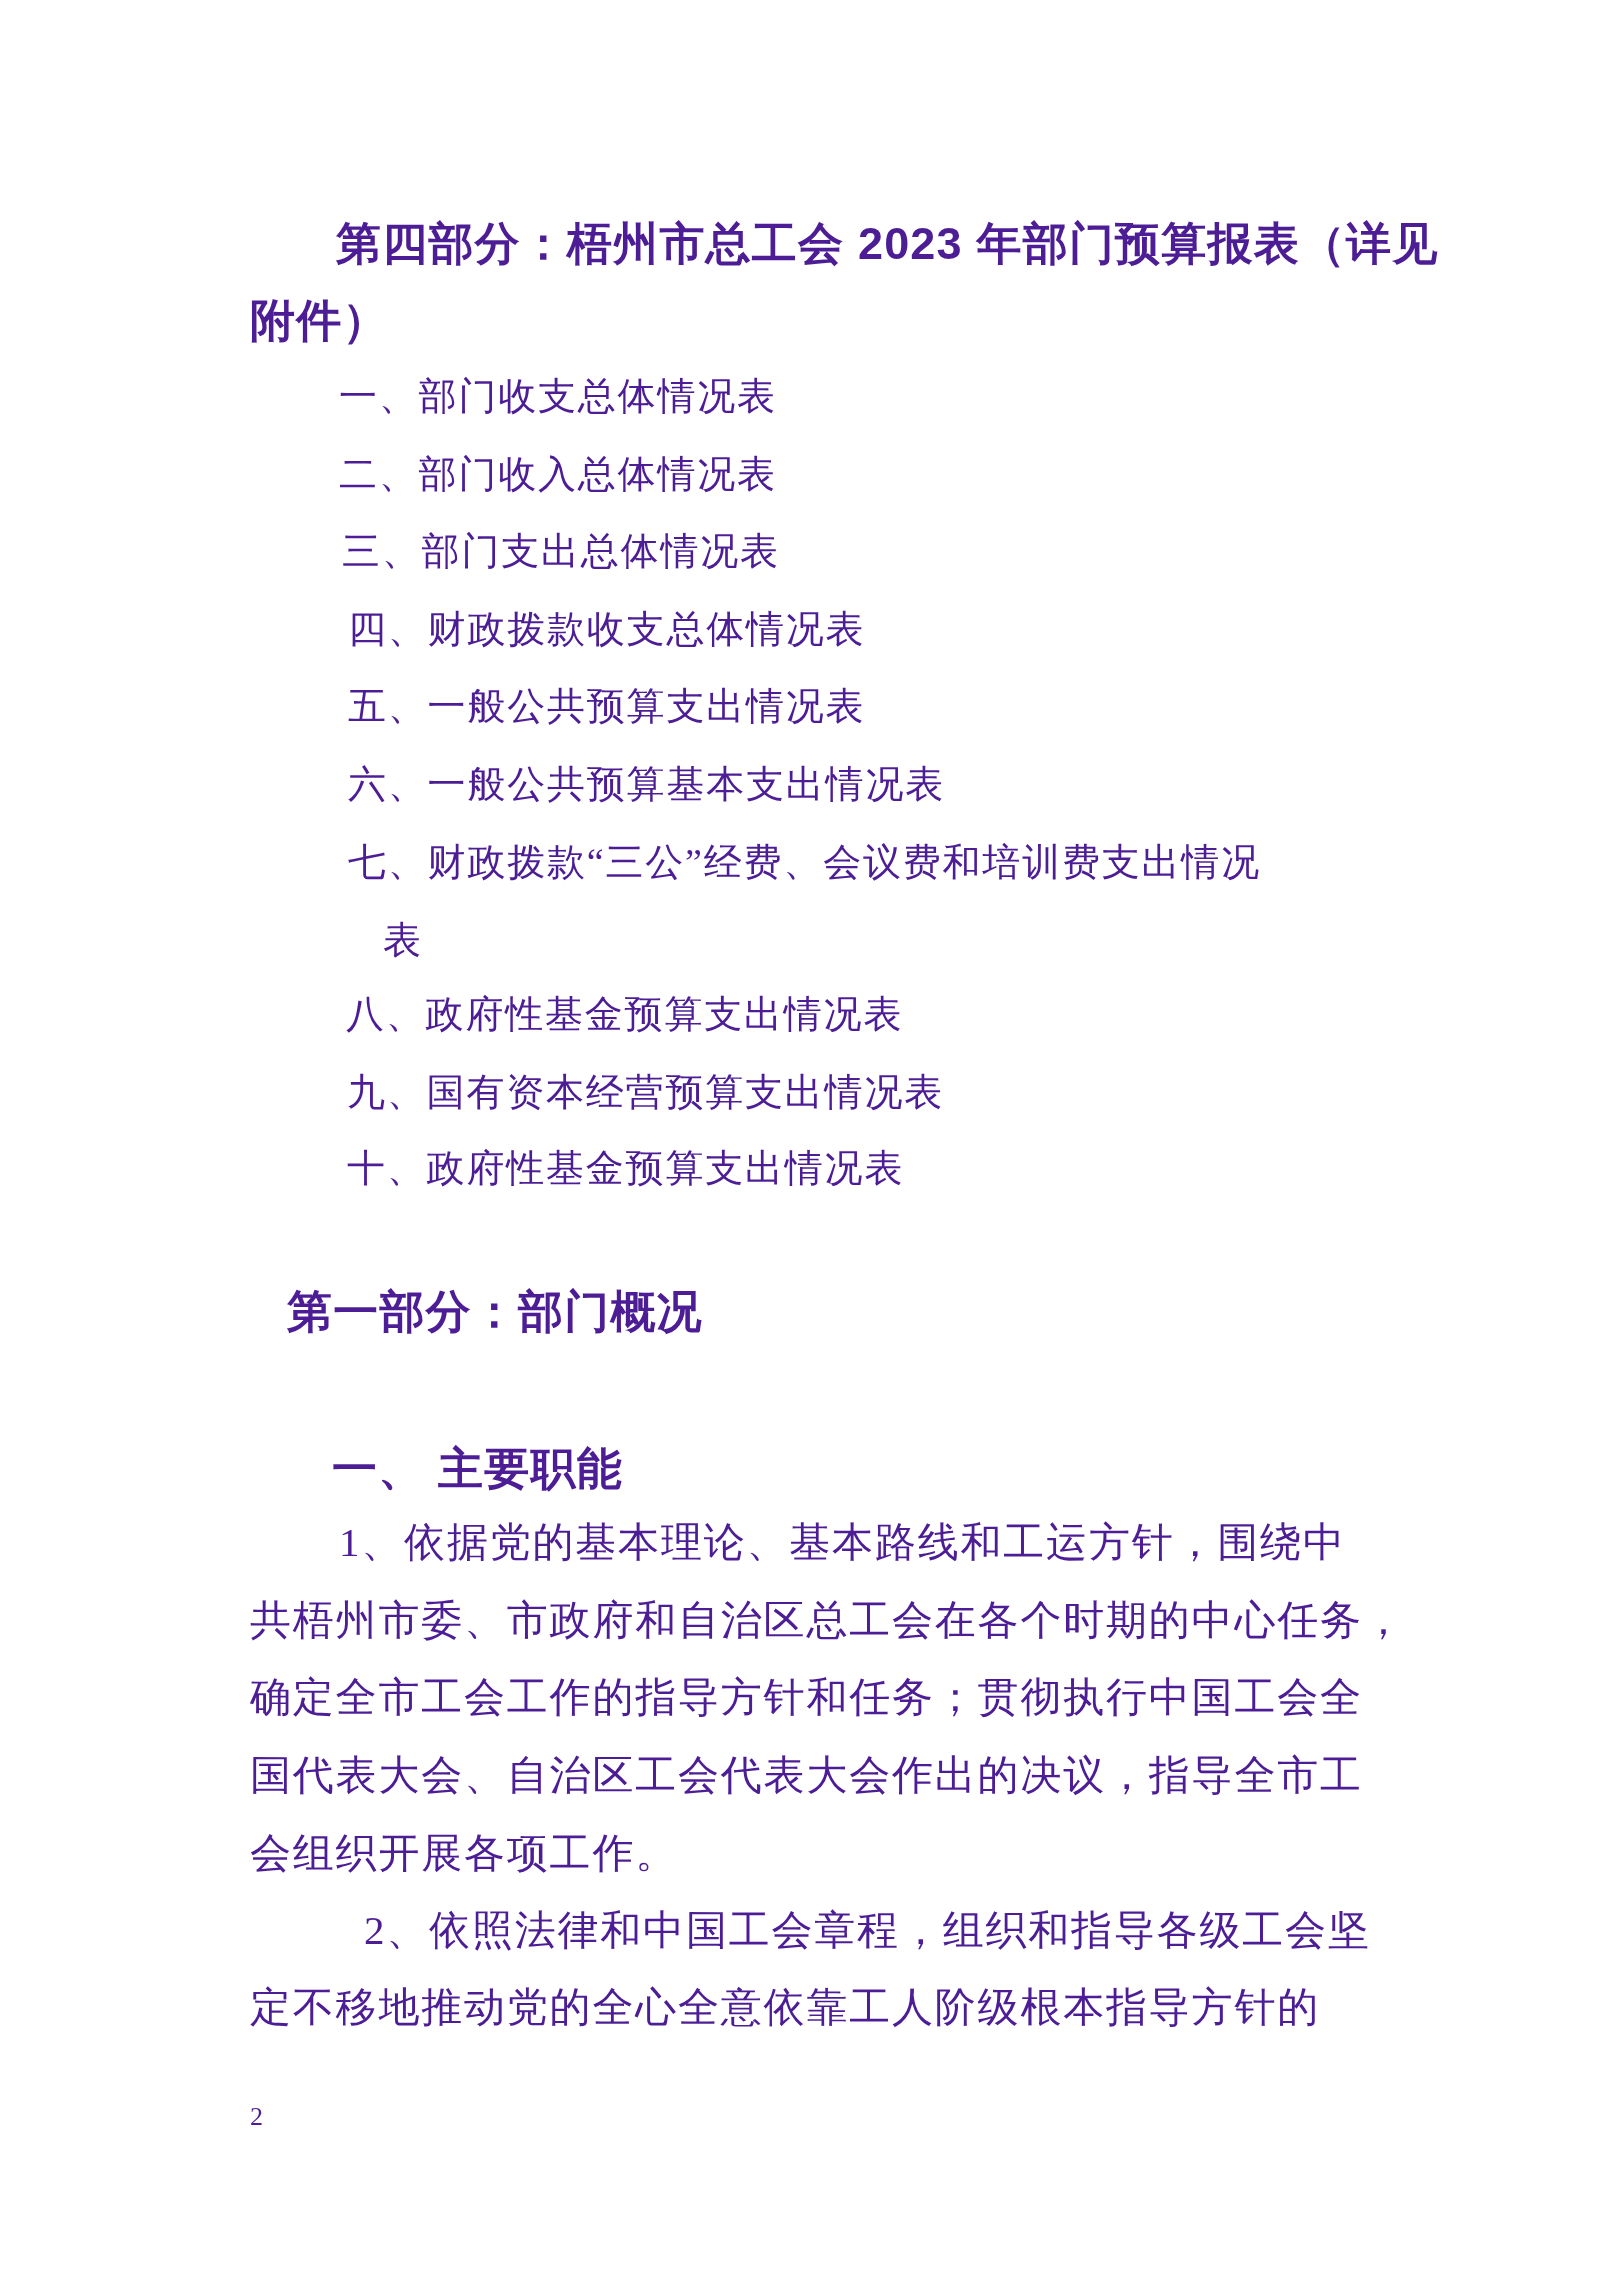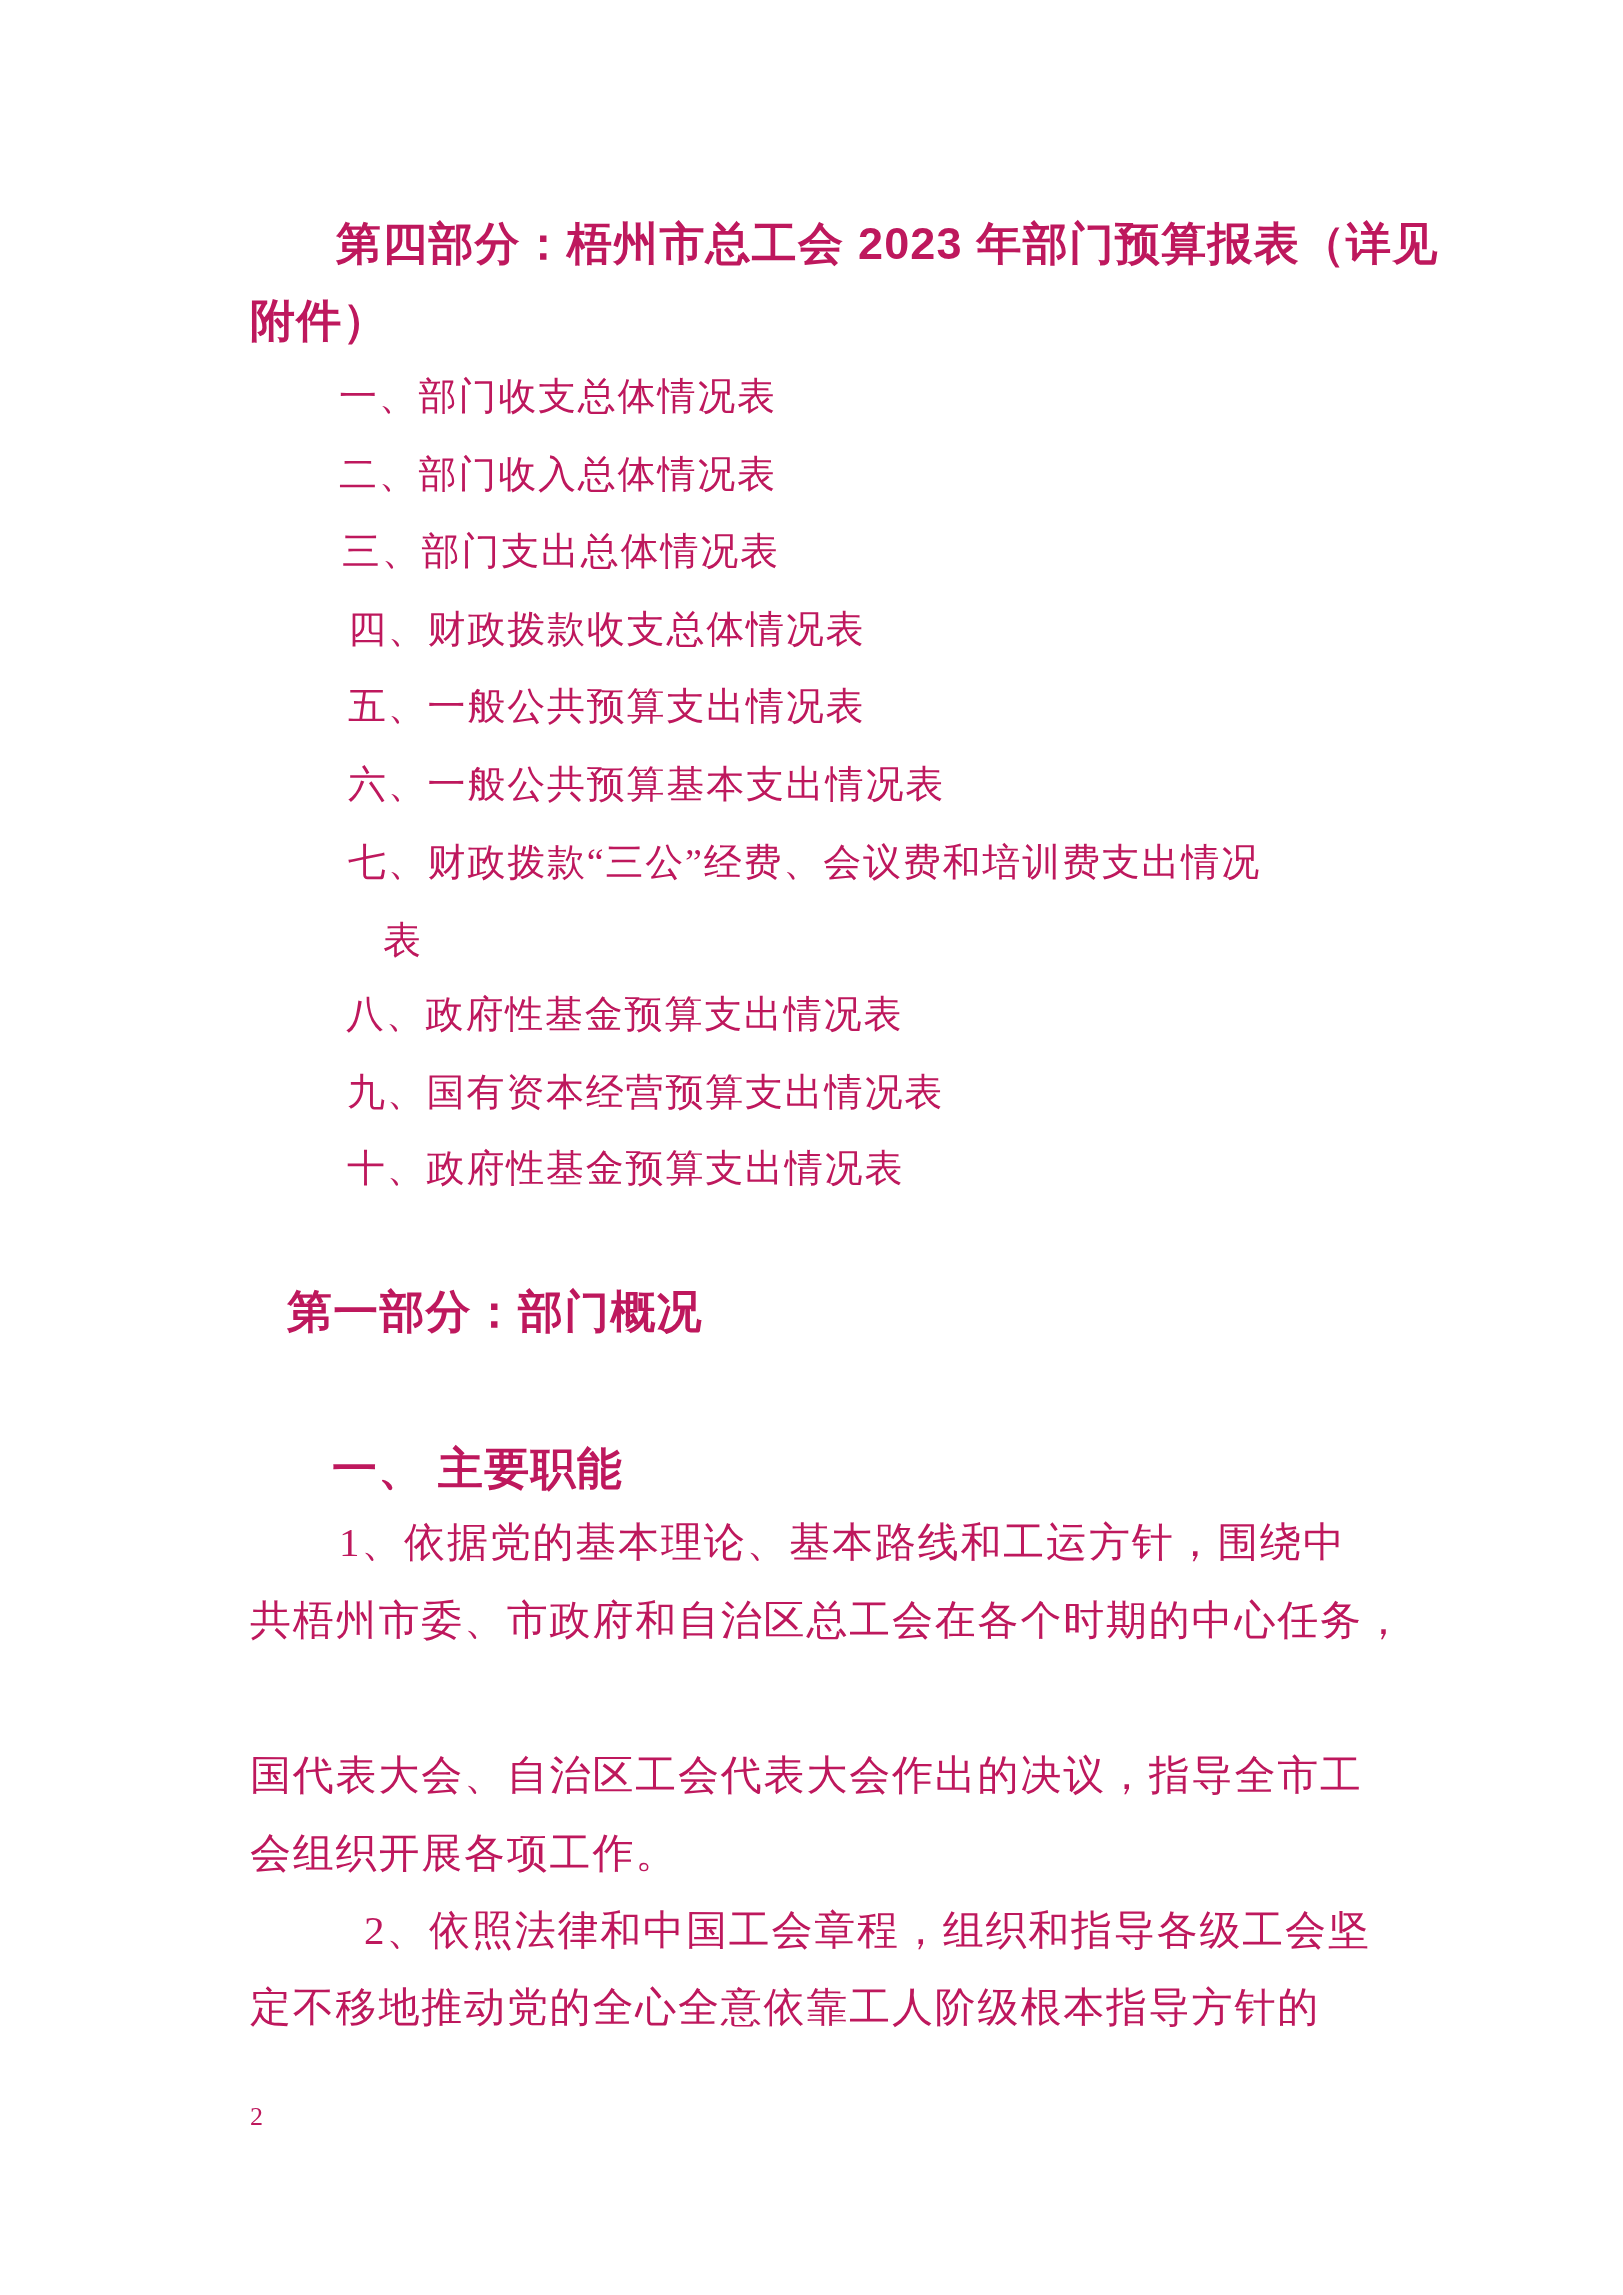--- a/index.html
+++ b/index.html
@@ -6,21 +6,21 @@
   #page{
     position:relative;
     width:1623px;height:2295px;
     background:#ffffff;
     overflow:hidden;
     margin:0 auto;
   }
   .line{
     position:absolute;
     white-space:pre;
-    color:#be185d;
+    color:#4c1d95;
     line-height:1.08;
   }
   .t-bold{
     font-family:"Liberation Sans","DejaVu Sans",sans-serif;
     font-weight:700;
     font-size:45px;
     letter-spacing:1.2px;
   }
   .t-list{
     font-family:"Liberation Serif","DejaVu Serif",serif;
@@ -60,20 +60,21 @@
   <div class="line t-list" style="top:994px;left:346px;">八、政府性基金预算支出情况表</div>
   <div class="line t-list" style="top:1072px;left:347px;">九、国有资本经营预算支出情况表</div>
   <div class="line t-list" style="top:1148px;left:347px;">十、政府性基金预算支出情况表</div>
 
   <div class="line t-bold center" style="top:1288px;padding-left:37px;">第一部分：部门概况</div>
 
   <div class="line t-bold" style="top:1445px;left:332px;">一、 主要职能</div>
 
   <div class="line t-body" style="top:1520px;left:339px;">1、依据党的基本理论、基本路线和工运方针，围绕中</div>
   <div class="line t-body" style="top:1598px;left:250px;">共梧州市委、市政府和自治区总工会在各个时期的中心任务，</div>
+  <div class="line t-body" style="top:1675px;left:250px;">确定全市工会工作的指导方针和任务；贯彻执行中国工会全</div>
   <div class="line t-body" style="top:1753px;left:250px;">国代表大会、自治区工会代表大会作出的决议，指导全市工</div>
   <div class="line t-body" style="top:1831px;left:250px;">会组织开展各项工作。</div>
 
   <div class="line t-body" style="top:1908px;left:339px;margin-left:25px;">2、依照法律和中国工会章程，组织和指导各级工会坚</div>
   <div class="line t-body" style="top:1985px;left:250px;">定不移地推动党的全心全意依靠工人阶级根本指导方针的</div>
 
   <div class="line t-page center" style="top:2103px;">2</div>
 
 </div>
 

